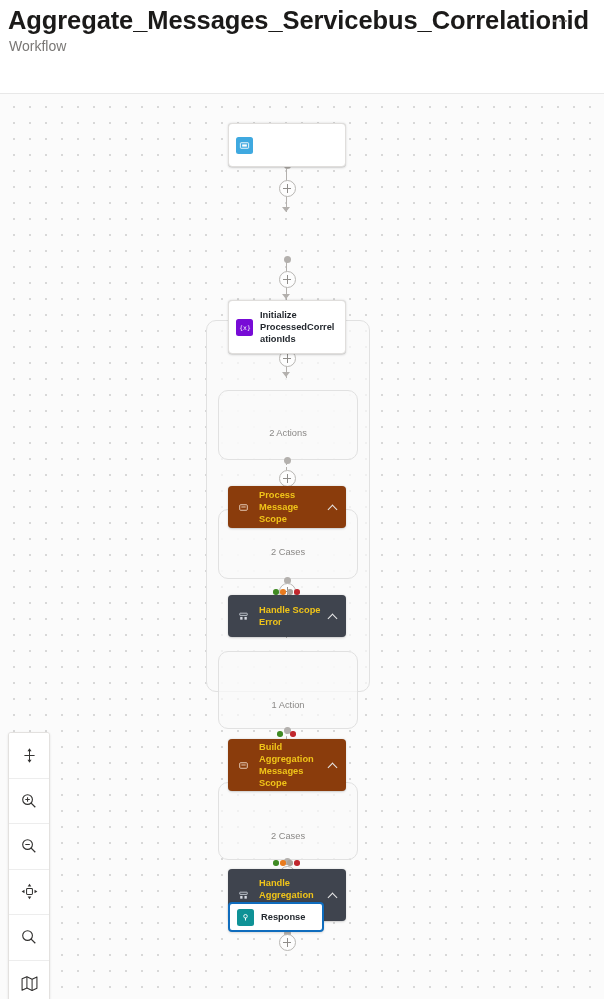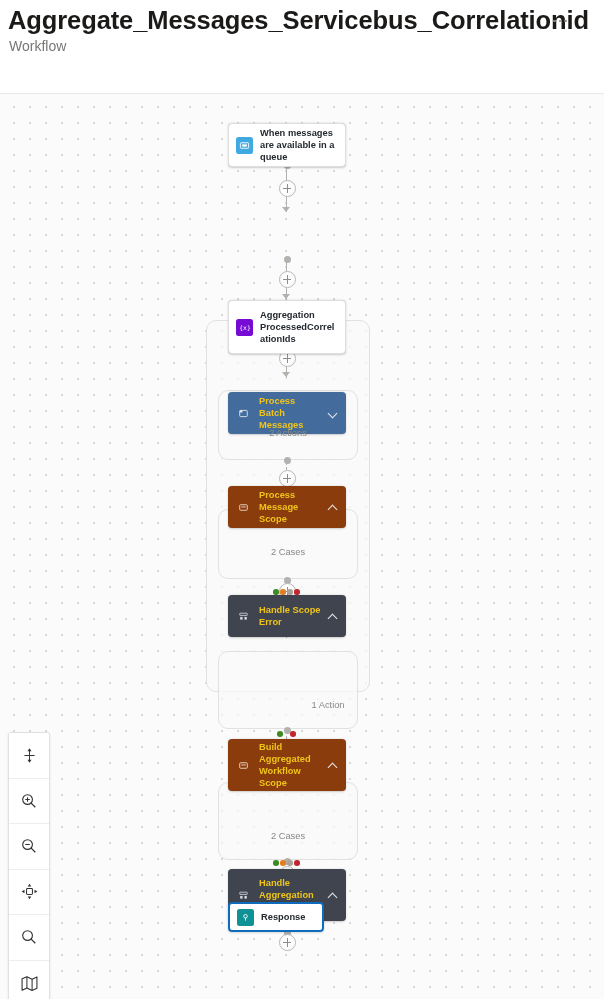--- a/index.html
+++ b/index.html
@@ -306,42 +306,31 @@
     <i style="background:#c1272d"></i>
   </div>
 
   <div class="node plain" style="left:228px; top:29px; width:118px; height:44px;">
     <span class="node-icon" style="background:#3fa9e0;">
       <svg width="11" height="11" viewBox="0 0 16 16" aria-hidden="true">
         <rect x="2" y="4" width="12" height="8" rx="1" fill="none" stroke="#ffffff" stroke-width="1.3"></rect>
         <rect x="4.6" y="6.4" width="6.8" height="3.2" fill="#ffffff"></rect>
       </svg>
     </span>
-    <span class="node-label">When messages are available in a queue</span>
   </div>
 
   <div class="node plain" style="left:228px; top:206px; width:118px; height:54px; top:206px;">
     <span class="node-icon" style="background:#770bd6;">
       <svg width="12" height="12" viewBox="0 0 16 16" aria-hidden="true">
         <text x="8" y="11.6" font-family="DejaVu Sans Mono, monospace" font-size="8.5" fill="#ffffff" text-anchor="middle">{x}</text>
       </svg>
     </span>
-    <span class="node-label">Aggregation ProcessedCorrelationIds</span>
-  </div>
-
-  <div class="node colored" style="left:228px; top:298px; width:118px; height:42px; background:#436c9c;">
-    <span class="node-icon" style="background:transparent;">
-      <svg width="11" height="11" viewBox="0 0 16 16" aria-hidden="true">
-        <rect x="2.5" y="3.5" width="11" height="9" rx="1.2" fill="none" stroke="#dfe7f0" stroke-width="1.3"></rect>
-        <rect x="2.5" y="3.5" width="4" height="3" fill="#dfe7f0"></rect>
-      </svg>
-    </span>
-    <span class="node-label">Process Batch Messages</span>
-    <span class="node-chevron"></span>
-  </div>
+    <span class="node-label">Initialize ProcessedCorrelationIds</span>
+  </div>
+
 
   <div class="node colored" style="left:228px; top:392px; width:118px; height:42px; background:#8a3c0c;">
     <span class="node-icon" style="background:transparent;">
       <svg width="11" height="11" viewBox="0 0 16 16" aria-hidden="true">
         <rect x="2.5" y="4" width="11" height="8" rx="1.2" fill="none" stroke="#f2dccb" stroke-width="1.3"></rect>
         <rect x="4.8" y="6.6" width="6.4" height="1.3" fill="#f2dccb"></rect>
       </svg>
     </span>
     <span class="node-label">Process Message Scope</span>
     <span class="node-chevron up"></span>
@@ -361,24 +350,24 @@
   </div>
   <div class="scope-count" style="left:218px; top:453px; width:140px;">2 Cases</div>
 
   <div class="node colored" style="left:228px; top:645px; width:118px; height:52px; background:#8a3c0c;">
     <span class="node-icon" style="background:transparent;">
       <svg width="11" height="11" viewBox="0 0 16 16" aria-hidden="true">
         <rect x="2.5" y="4" width="11" height="8" rx="1.2" fill="none" stroke="#f2dccb" stroke-width="1.3"></rect>
         <rect x="4.8" y="6.6" width="6.4" height="1.3" fill="#f2dccb"></rect>
       </svg>
     </span>
-    <span class="node-label">Build Aggregated Workflow Scope</span>
+    <span class="node-label">Build Aggregation Messages Scope</span>
     <span class="node-chevron up"></span>
   </div>
-  <div class="scope-count" style="left:218px; top:606px; width:140px;margin-left:40px;">1 Action</div>
+  <div class="scope-count" style="left:218px; top:606px; width:140px;">1 Action</div>
 
   <div class="node colored" style="left:228px; top:775px; width:118px; height:52px; background:#3f444e;">
     <span class="node-icon" style="background:transparent;">
       <svg width="11" height="11" viewBox="0 0 16 16" aria-hidden="true">
         <rect x="2.6" y="3.2" width="10.8" height="3.2" rx="0.6" fill="none" stroke="#d6dae2" stroke-width="1.2"></rect>
         <rect x="3.2" y="8.6" width="3.4" height="4" fill="#d6dae2"></rect>
         <rect x="9.4" y="8.6" width="3.4" height="4" fill="#d6dae2"></rect>
       </svg>
     </span>
     <span class="node-label">Handle Aggregation Error</span>

